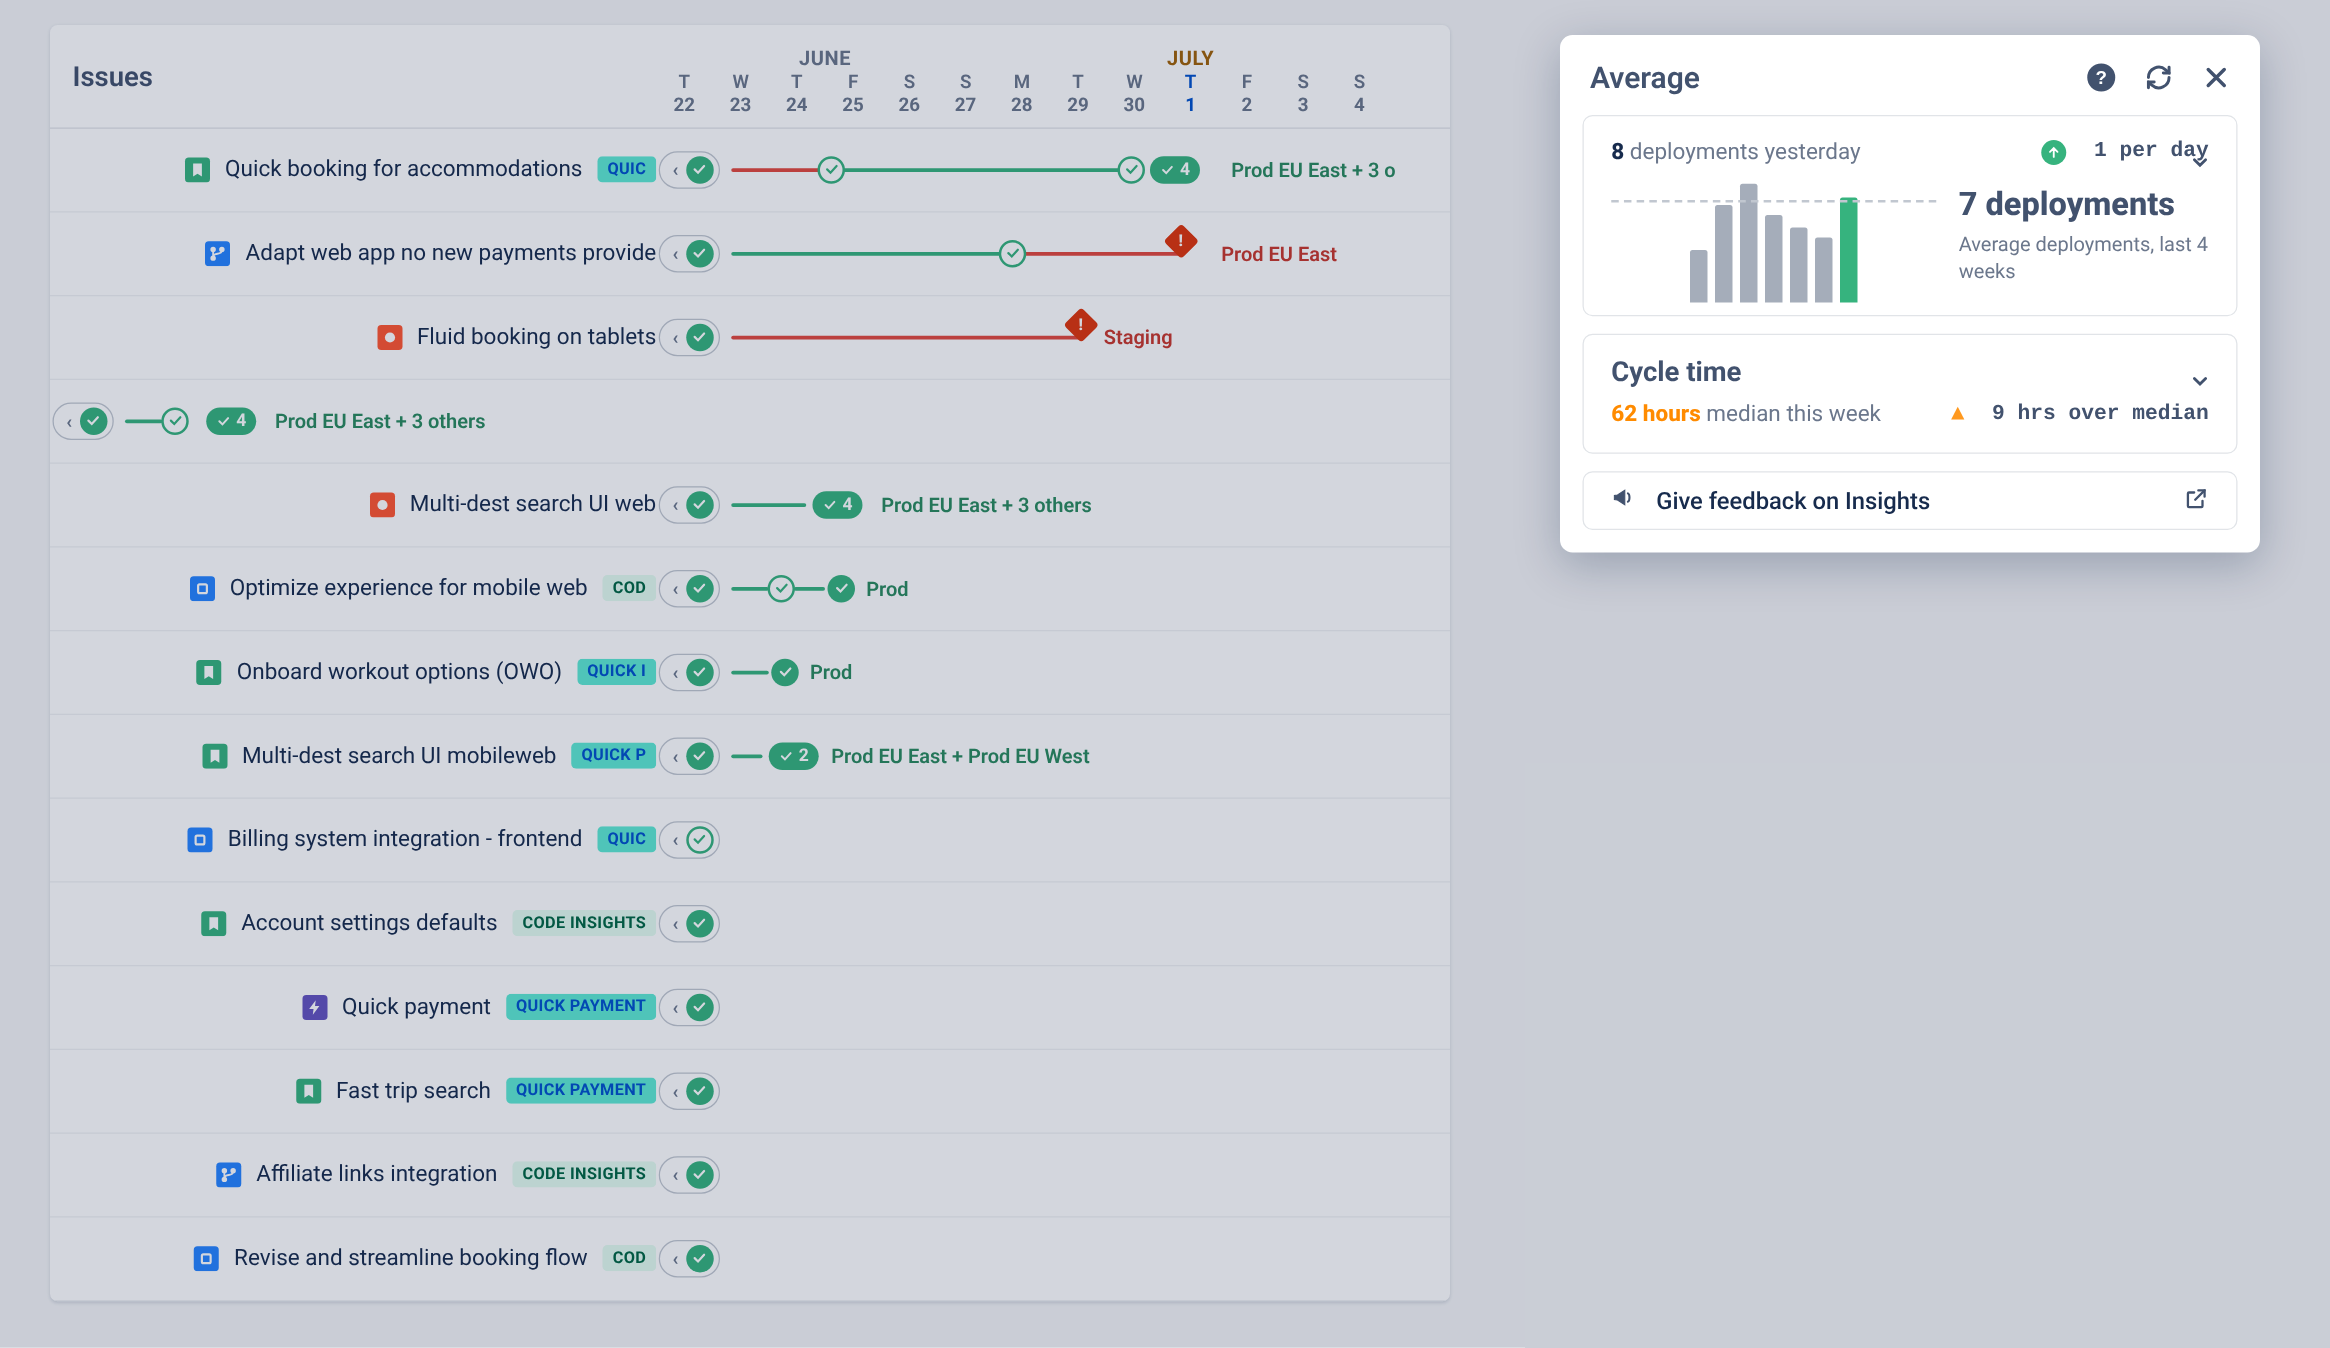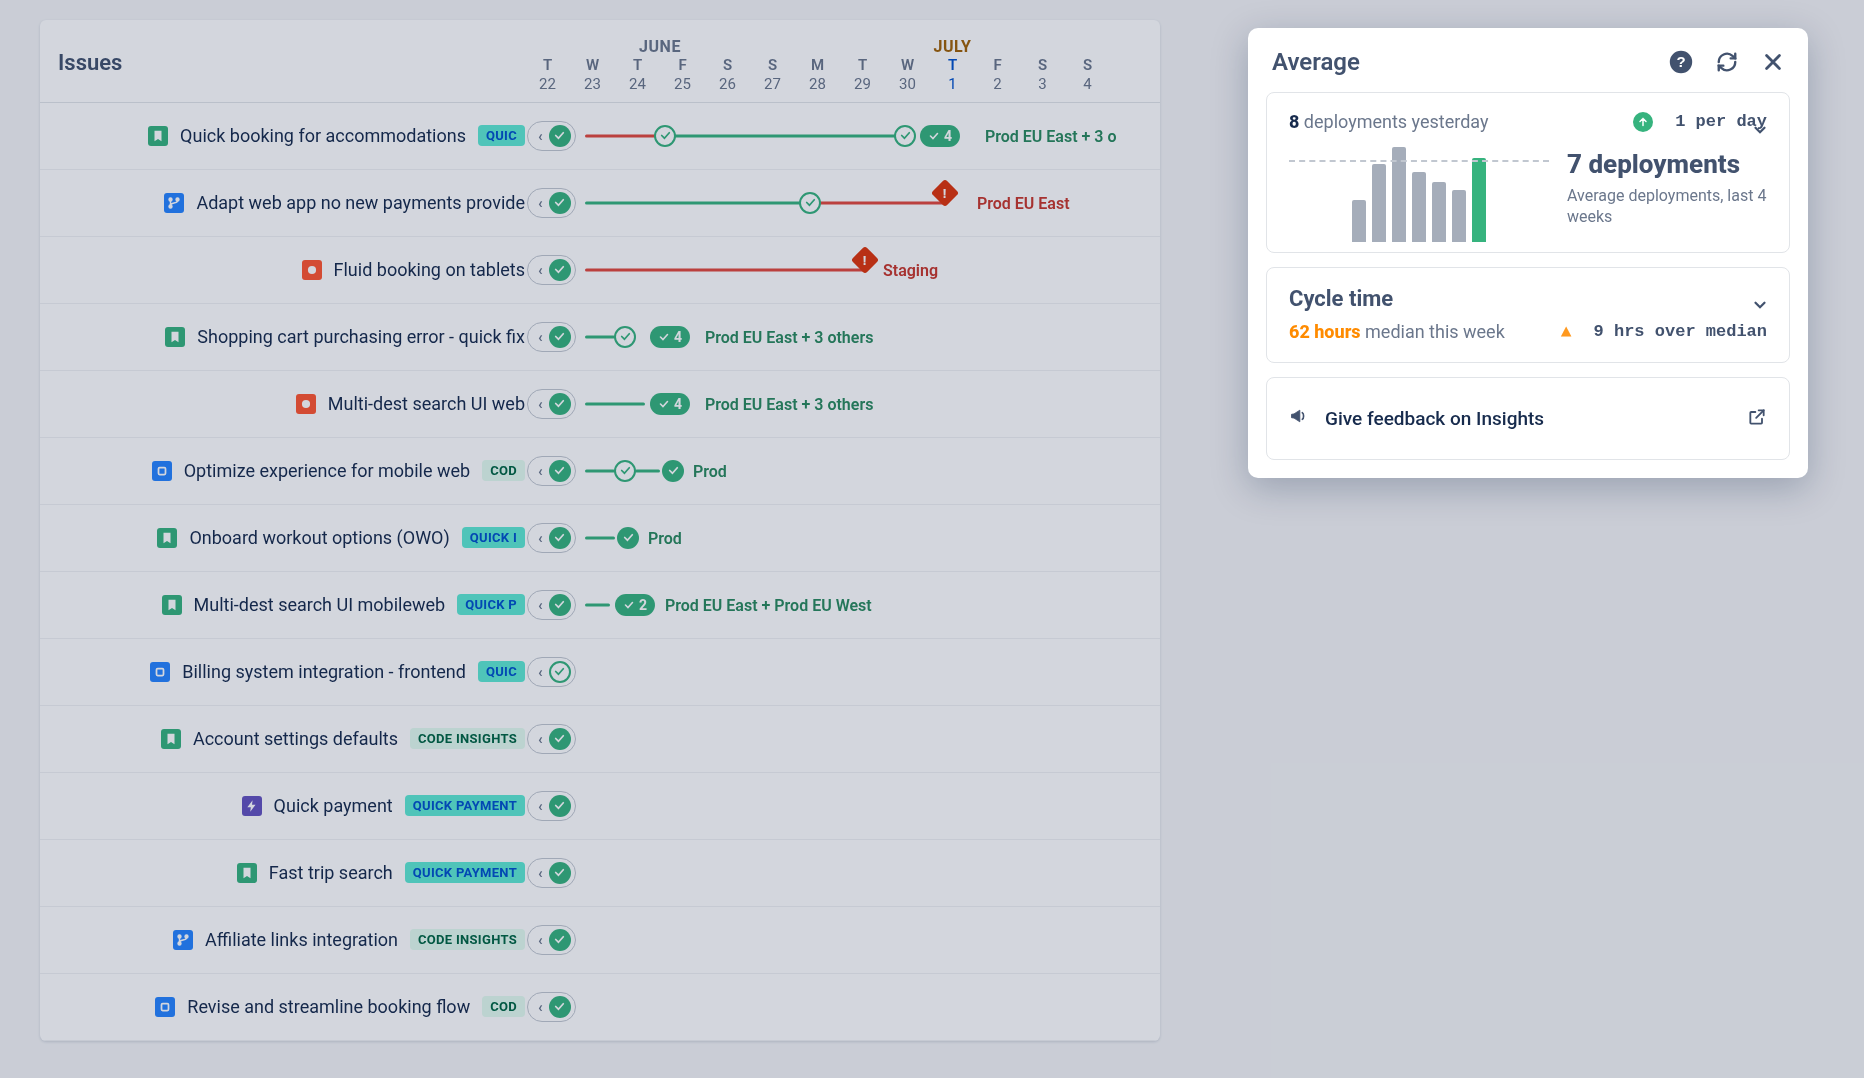--- a/index.html
+++ b/index.html
@@ -64,21 +64,21 @@
   }
   .day{
     width:45px;
     text-align:center;
     font-size:15px;
     line-height:1.25;
     color:#6b778c;
     font-weight:600;
   }
   .day.today{color:#0052cc;}
-  .day .dom{font-weight:400;}
+  .day .dom{font-weight:700;}
   .issue-row{
     display:flex;
     align-items:center;
     height:67px;
     border-bottom:1px solid #f0f1f3;
     position:relative;
   }
   .issue-left{
     flex:0 0 485px;
     display:flex;
@@ -220,21 +220,21 @@
   }
   .bar{width:14px;background:#a5adba;border-radius:2px 2px 0 0;}
   .bar.hl-green{background:#36b37e;}
   .bar.hl-orange{background:#ff991f;}
   .card-metric{flex:1;padding-bottom:14px;}
   .card-metric .big{font-size:26px;font-weight:800;color:#42526e;line-height:1.1;}
   .card-metric .sub{font-size:16px;color:#6b778c;margin-top:6px;line-height:1.35;}
   .feedback{
     margin:0 18px 18px 18px;
     border:1px solid #e1e4e8;border-radius:8px;
-    padding:28px 22px;
+    padding:10px 22px;
     display:flex;align-items:center;justify-content:space-between;
     cursor:pointer;
   }
   .feedback .fl{display:flex;align-items:center;gap:16px;font-size:19px;font-weight:500;color:#172b4d;}
   .feedback svg{stroke:#42526e;}
 </style>
 </head>
 <body>
 
 <div class="board">
@@ -403,28 +403,20 @@
             </span>
           </div>
           <div class="seg red" style="left: 60px; width: 280px;"></div>
           <span class="node" style="left: 350px;">
             <span class="diamond"></span>
           </span>
           <span class="deploy-label red" style="left: 358px;">Staging</span>
         </div>
       </div>
       <div class="issue-row">
-        <div class="issue-left">
-          <span class="issue-icon ic-bookmark">
-            <svg viewBox="0 0 24 24" fill="#fff">
-              <path d="M6 3h12v18l-6-4-6 4z"></path>
-            </svg>
-          </span>
-          <span class="issue-title">Shopping cart purchasing error - quick fix</span>
-        </div>
         <div class="issue-right">
           <div class="pill" style="left: 2px;">
             <span class="chev">‹</span>
             <span class="check solid">
               <svg viewBox="0 0 24 24" fill="none" stroke-width="3.2" stroke-linecap="round">
                 <polyline points="5 12 10 17 19 7"></polyline>
               </svg>
             </span>
           </div>
           <div class="seg green" style="left: 60px; width: 30px;"></div>

